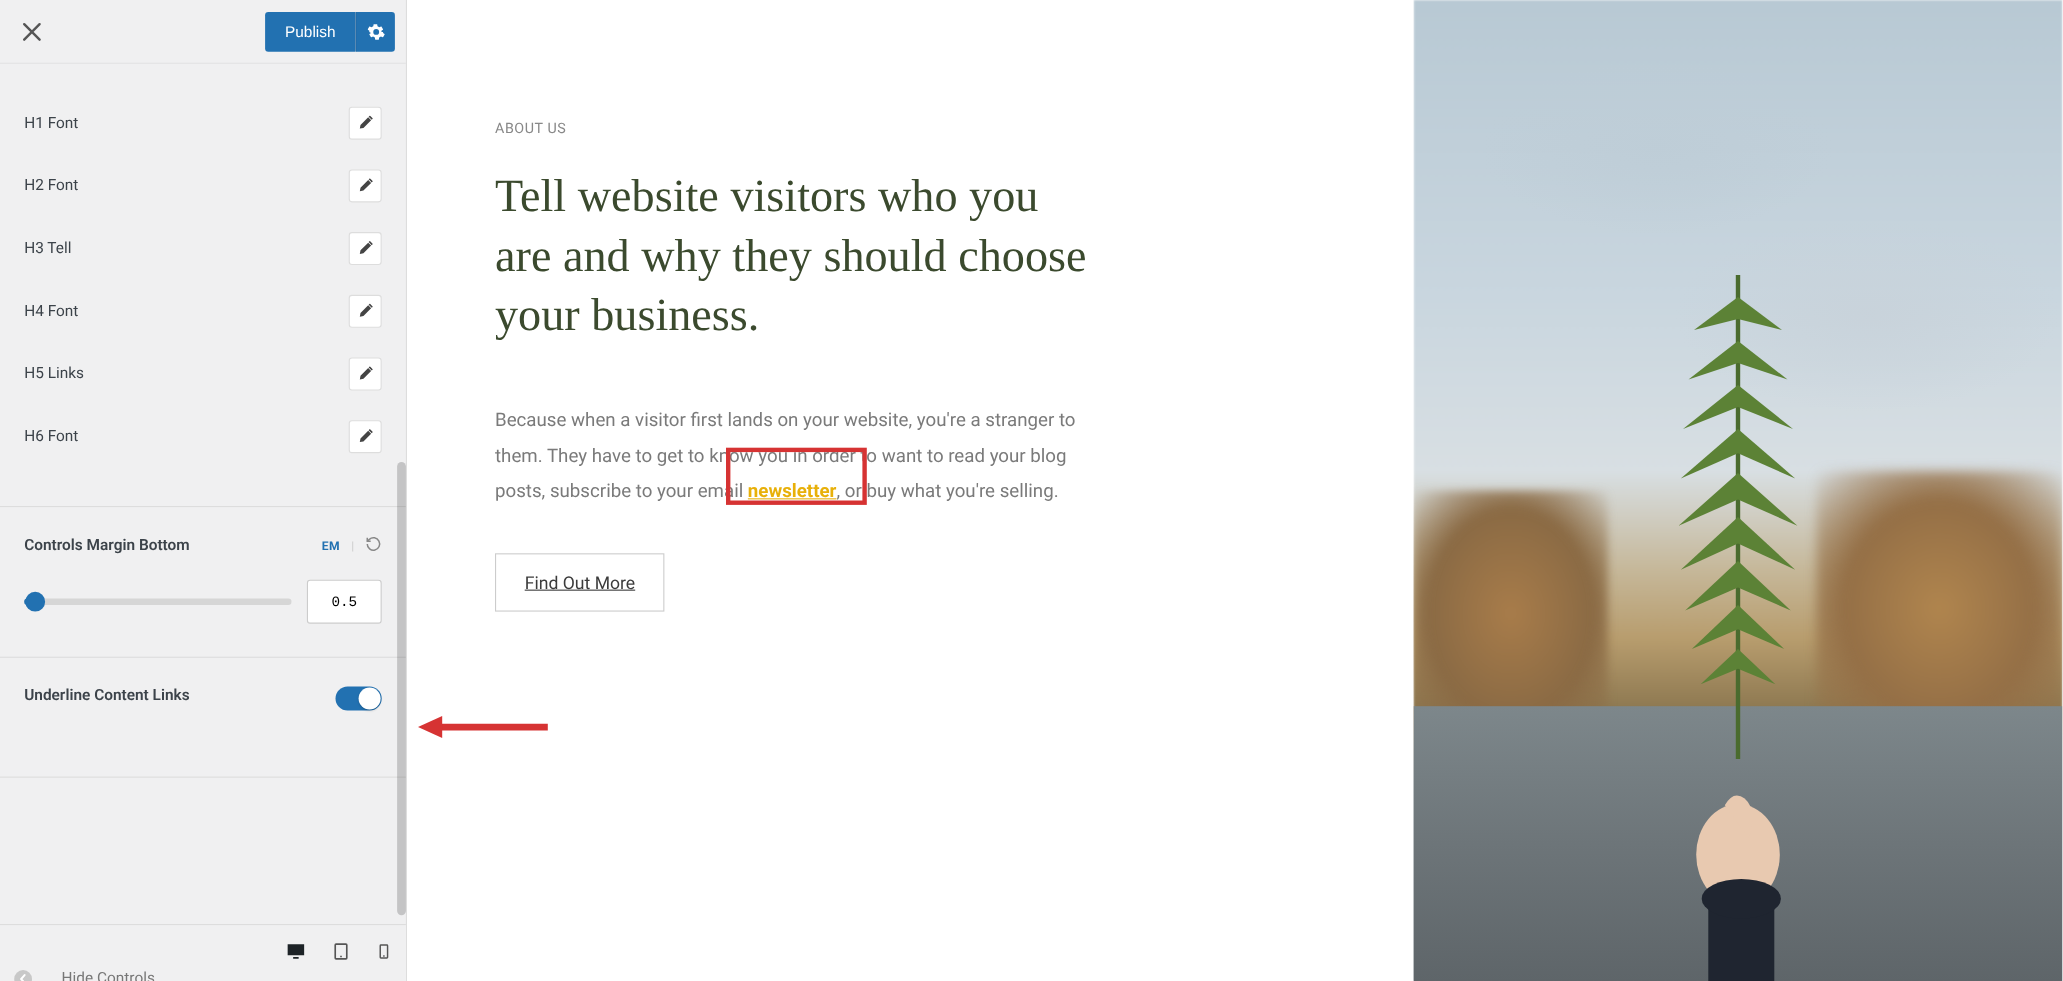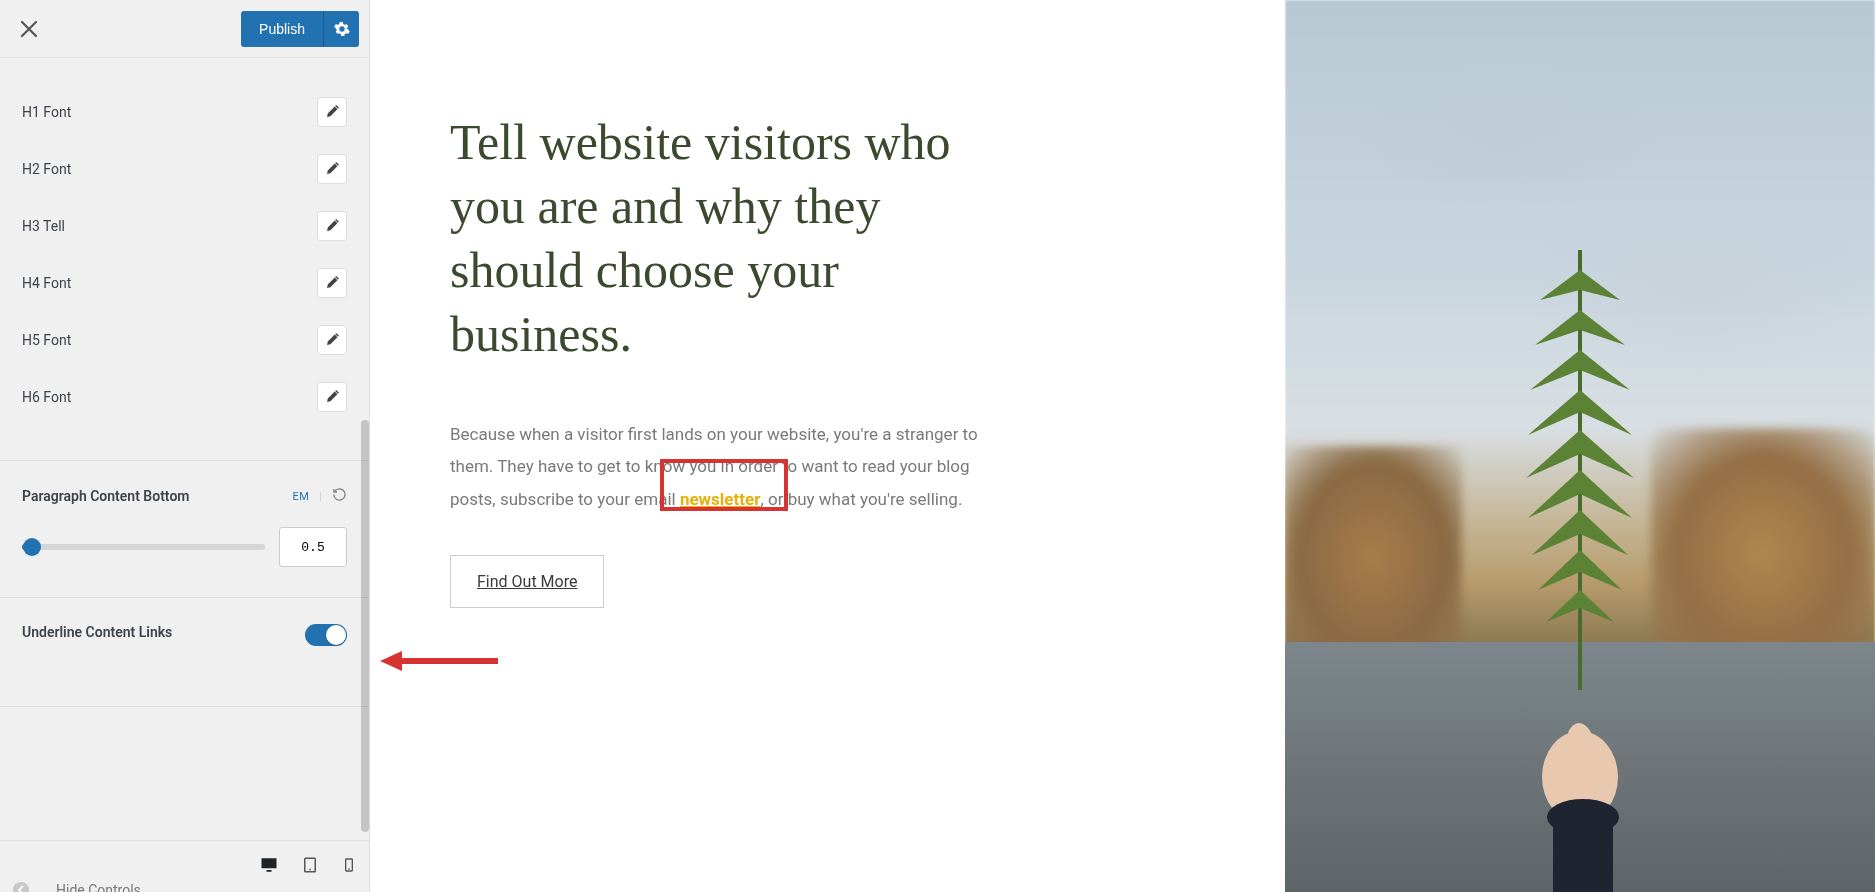--- a/index.html
+++ b/index.html
@@ -14,21 +14,21 @@
   .gear-btn { background: #2271b1; color: #fff; border: none; border-left: 1px solid #1a5a8e; height: 36px; width: 36px; border-radius: 0 3px 3px 0; display: flex; align-items: center; justify-content: center; cursor: pointer; }
   .font-controls { padding: 25px 0 35px 0; text-align: right; }
   .font-row { height: 57px; display: flex; align-items: center; justify-content: space-between; padding: 0 22px; }
   .font-label { font-size: 14px; color: #3c434a; }
   .edit-btn { width: 30px; height: 30px; background: #fff; border: 1px solid #ddd; border-radius: 3px; display: flex; align-items: center; justify-content: center; cursor: pointer; }
   .section-sep { height: 1px; background: #ddd; margin: 0; }
   .para-section { padding: 26px 22px 30px 22px; }
   .para-header { display: flex; align-items: center; justify-content: space-between; margin-bottom: 22px; }
   .para-title { font-size: 14px; font-weight: 600; color: #3c434a; }
   .unit-reset { display: flex; align-items: center; gap: 10px; font-size: 11px; }
-  .unit-em { color: #2271b1; font-weight: 400; letter-spacing: 0.5px; }
+  .unit-em { color: #2271b1; font-weight: 700; letter-spacing: 0.5px; }
   .unit-sep { color: #ccc; }
   .reset-ico { color: #999; cursor: pointer; }
   .slider-row { display: flex; align-items: center; gap: 14px; }
   .slider { position: relative; flex: 1; height: 20px; }
   .slider-track { position: absolute; top: 50%; left: 0; right: 0; height: 6px; background: #d6d6d6; border-radius: 3px; transform: translateY(-50%); }
   .slider-fill { position: absolute; top: 50%; left: 0; height: 6px; background: #2271b1; border-radius: 3px; transform: translateY(-50%); width: 4%; }
   .slider-thumb { position: absolute; top: 50%; left: 4%; width: 18px; height: 18px; background: #2271b1; border-radius: 50%; transform: translate(-50%, -50%); }
   .slider-input { width: 68px; height: 40px; border: 1px solid #ccc; border-radius: 3px; text-align: center; font-size: 13px; font-family: Liberation Mono, monospace; }
   .underline-section { padding: 26px 22px 60px 22px; display: flex; align-items: flex-start; justify-content: space-between; }
   .underline-title { font-size: 14px; font-weight: 600; color: #3c434a; }
@@ -38,21 +38,21 @@
   
   .sb-footer { position: absolute; bottom: 0; left: 0; right: 0; height: 52px; border-top: 1px solid #ddd; display: flex; align-items: center; justify-content: space-between; padding: 0 12px; background: #f0f0f1; }
   .hide-controls { display: flex; align-items: center; gap: 26px; color: #777; font-size: 14px; cursor: pointer; margin-top: 46px; }
   .device-icons { display: flex; gap: 22px; align-items: center; }
   .dev-ico { cursor: pointer; color: #555; }
   .dev-ico.active { color: #1d2327; }
   
   .preview { flex: 1; background: #fff; display: flex; padding: 0 40px; position: relative; }
   .content-col { width: 580px; padding: 110px 0 0 40px; }
   .eyebrow { font-size: 13px; letter-spacing: 0.5px; color: #888; margin-bottom: 28px; }
-  .headline { font-family: Georgia, 'Times New Roman', serif; font-size: 50px; line-height: 1.28; color: #3b4a2e; font-weight: 400; margin-bottom: 52px; }
+  .headline { font-family: Georgia, 'Times New Roman', serif; font-size: 42px; line-height: 1.28; color: #3b4a2e; font-weight: 400; margin-bottom: 52px; }
   .body-text { font-size: 17px; line-height: 1.9; color: #7a7a7a; margin-bottom: 40px; }
   .newsletter-wrap { position: relative; display: inline-block; }
   .newsletter-link { color: #e8b009; font-weight: 700; text-decoration: underline; }
   .red-box { position: absolute; border: 4px solid #d63333; left: -20px; top: -24px; width: 128px; height: 52px; pointer-events: none; }
   .cta-btn { display: inline-block; border: 1px solid #ccc; padding: 16px 26px; font-size: 16px; color: #3b3b3b; text-decoration: underline; background: #fff; cursor: pointer; }
   
   .image-col { position: absolute; right: 0; top: 0; bottom: 0; width: 590px; overflow: hidden; }
   .faux-image { width: 100%; height: 100%; position: relative; }
   .sky { position: absolute; inset: 0; background: linear-gradient(180deg, #b8c9d4 0%, #c9d6df 30%, #d8dfe3 48%, #c6b89a 58%, #b89d6e 65%, #8f7a52 72%, #5a6a70 80%, #6c7a80 100%); filter: blur(1px); }
   .cloud1 { position:absolute; top:6%; left:10%; width:55%; height:18%; background: radial-gradient(ellipse at center, rgba(190,205,215,.9) 0%, rgba(190,205,215,0) 70%); }
@@ -114,42 +114,42 @@
       </div>
       <div class="font-row">
         <span class="font-label">H4 Font</span>
         <button class="edit-btn">
             <svg width="14" height="14" viewBox="0 0 20 20" fill="#444">
               <path d="M13.9 2.3l3.8 3.8-10 10L3 17l.9-4.7 10-10zM16 0l4 4-1.5 1.5-4-4L16 0z"></path>
             </svg>
           </button>
       </div>
       <div class="font-row">
-        <span class="font-label">H5 Font</span>
+        <span class="font-label">H5 Links</span>
         <button class="edit-btn">
             <svg width="14" height="14" viewBox="0 0 20 20" fill="#444">
               <path d="M13.9 2.3l3.8 3.8-10 10L3 17l.9-4.7 10-10zM16 0l4 4-1.5 1.5-4-4L16 0z"></path>
             </svg>
           </button>
       </div>
       <div class="font-row">
         <span class="font-label">H6 Font</span>
         <button class="edit-btn">
             <svg width="14" height="14" viewBox="0 0 20 20" fill="#444">
               <path d="M13.9 2.3l3.8 3.8-10 10L3 17l.9-4.7 10-10zM16 0l4 4-1.5 1.5-4-4L16 0z"></path>
             </svg>
           </button>
       </div>
     </div>
 
     <div class="section-sep"></div>
 
     <div class="para-section">
       <div class="para-header">
-        <span class="para-title">Paragraph Content Bottom</span>
+        <span class="para-title">Controls Margin Bottom</span>
         <span class="unit-reset">
           <span class="unit-em">EM</span>
           <span class="unit-sep">|</span>
           <span class="reset-ico">
             <svg width="15" height="15" viewBox="0 0 24 24" fill="none" stroke="#888" stroke-width="2.2">
                 <path d="M3 12a9 9 0 1 0 3-6.7L3 8"></path>
                 <path d="M3 3v5h5"></path>
               </svg>
           </span>
         </span>
@@ -202,20 +202,21 @@
               <rect x="7" y="3" width="10" height="18" rx="1"></rect>
               <line x1="11" y1="18" x2="13" y2="18"></line>
             </svg>
         </span>
       </div>
     </div>
   </aside>
 
   <main class="preview">
     <div class="content-col">
+      <div class="eyebrow">ABOUT US</div>
       <h1 class="headline">Tell website visitors who you are and why they should choose your business.</h1>
       <p class="body-text">
         <span>Because when a visitor first lands on your website, you're a stranger to them. They have to get to know you in order to want to read your blog posts, subscribe to your email </span>
         <span class="newsletter-wrap">
           <a class="newsletter-link">newsletter</a>
           <span class="red-box"></span>
         </span><span>, or buy what you're selling.</span>
       </p>
       <a class="cta-btn">Find Out More</a>
     </div>

